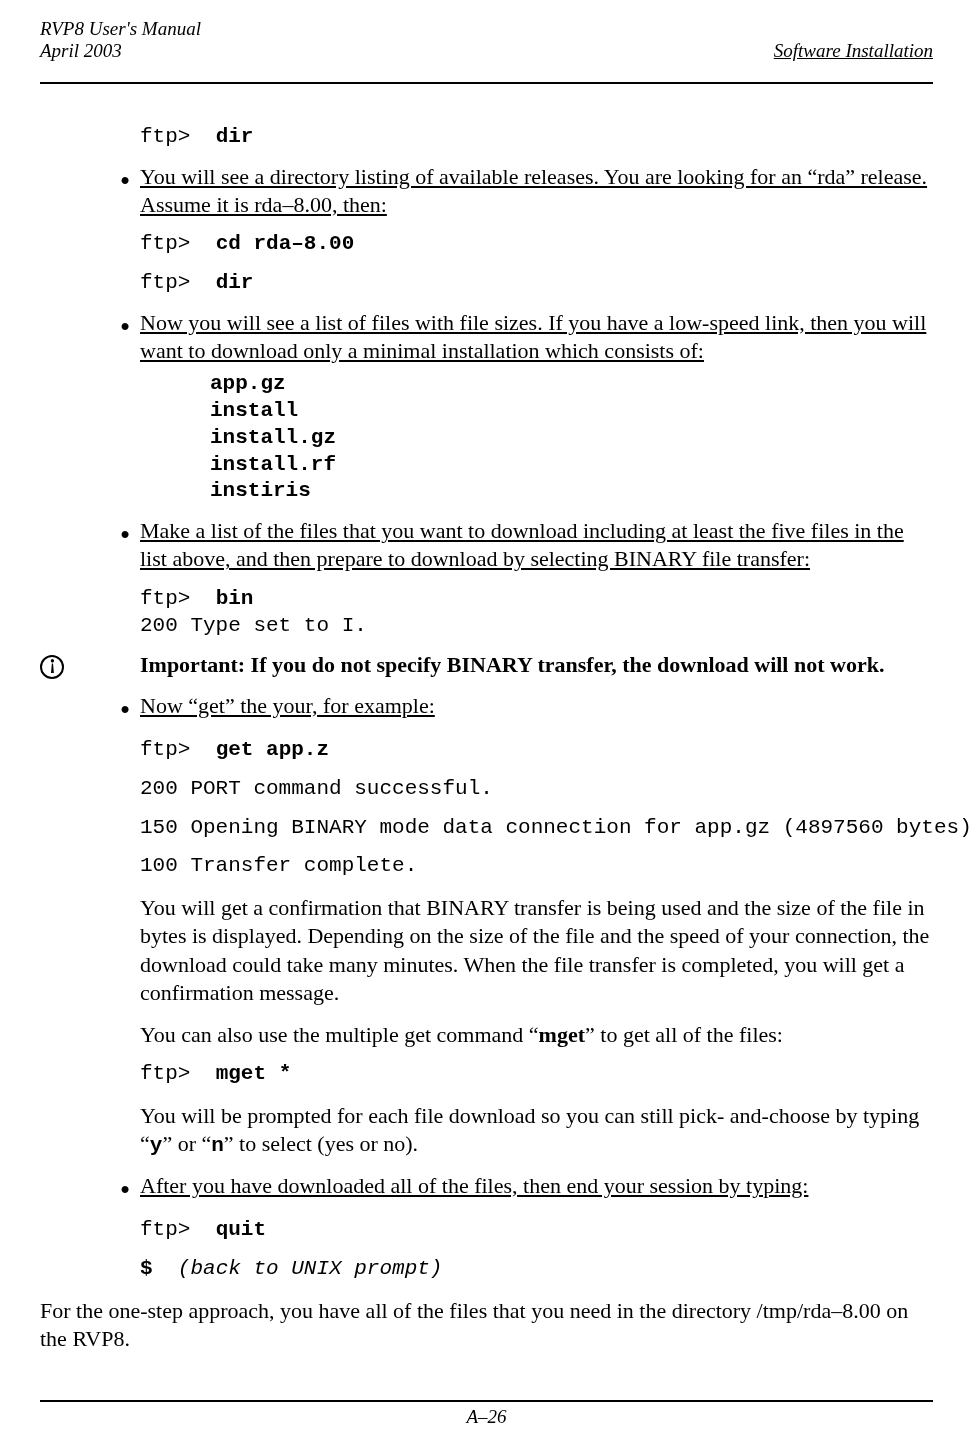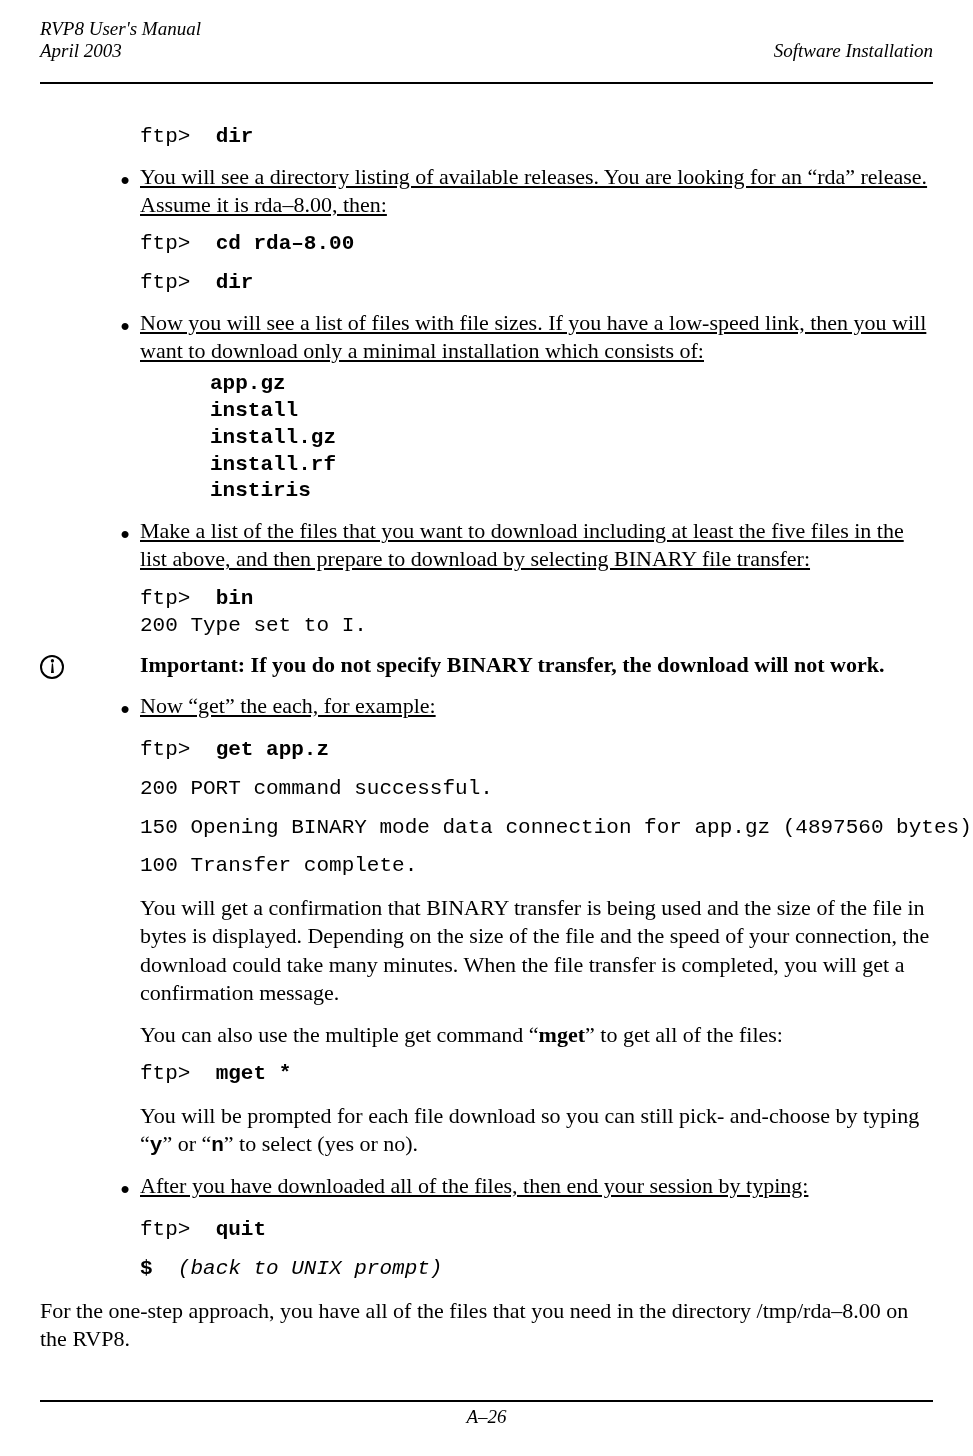--- a/index.html
+++ b/index.html
@@ -21,21 +21,21 @@
   .header {
     display: flex;
     justify-content: space-between;
     align-items: flex-end;
     font-style: italic;
     font-size: 19px;
     line-height: 1.15;
     padding-bottom: 20px;
   }
   .header-left { text-align: left; }
-  .header-right { text-align: right; }
+  .header-right { text-align: right; text-decoration: underline; }
   .hr-top {
     border: none;
     border-top: 2px solid #000;
     margin: 0 0 40px 0;
   }
   .content {
     font-size: 22px;
     line-height: 1.28;
   }
   .mono {
@@ -196,21 +196,21 @@
 
     <div class="important-row">
       <div class="alert-icon">
           <span>!</span>
         </div>
       <div class="important-text">Important: If you do not specify BINARY transfer, the download will not work.</div>
     </div>
 
     <div class="bullet-row">
       <div class="bullet-dot"></div>
-      <div class="bullet-text">Now “get” the each, for example:</div>
+      <div class="bullet-text">Now “get” the your, for example:</div>
     </div>
 
     <div class="indent-ftp mono">
       <span>ftp&gt;</span>
       <span>&nbsp;</span><span class="bold">get app.z</span>
     </div>
     <div class="indent-ftp mono">200 PORT command successful.</div>
     <div class="indent-ftp mono" style="white-space:nowrap;">150 Opening BINARY mode data connection for app.gz (4897560 bytes)</div>
     <div class="indent-ftp mono">100 Transfer complete.</div>
 

